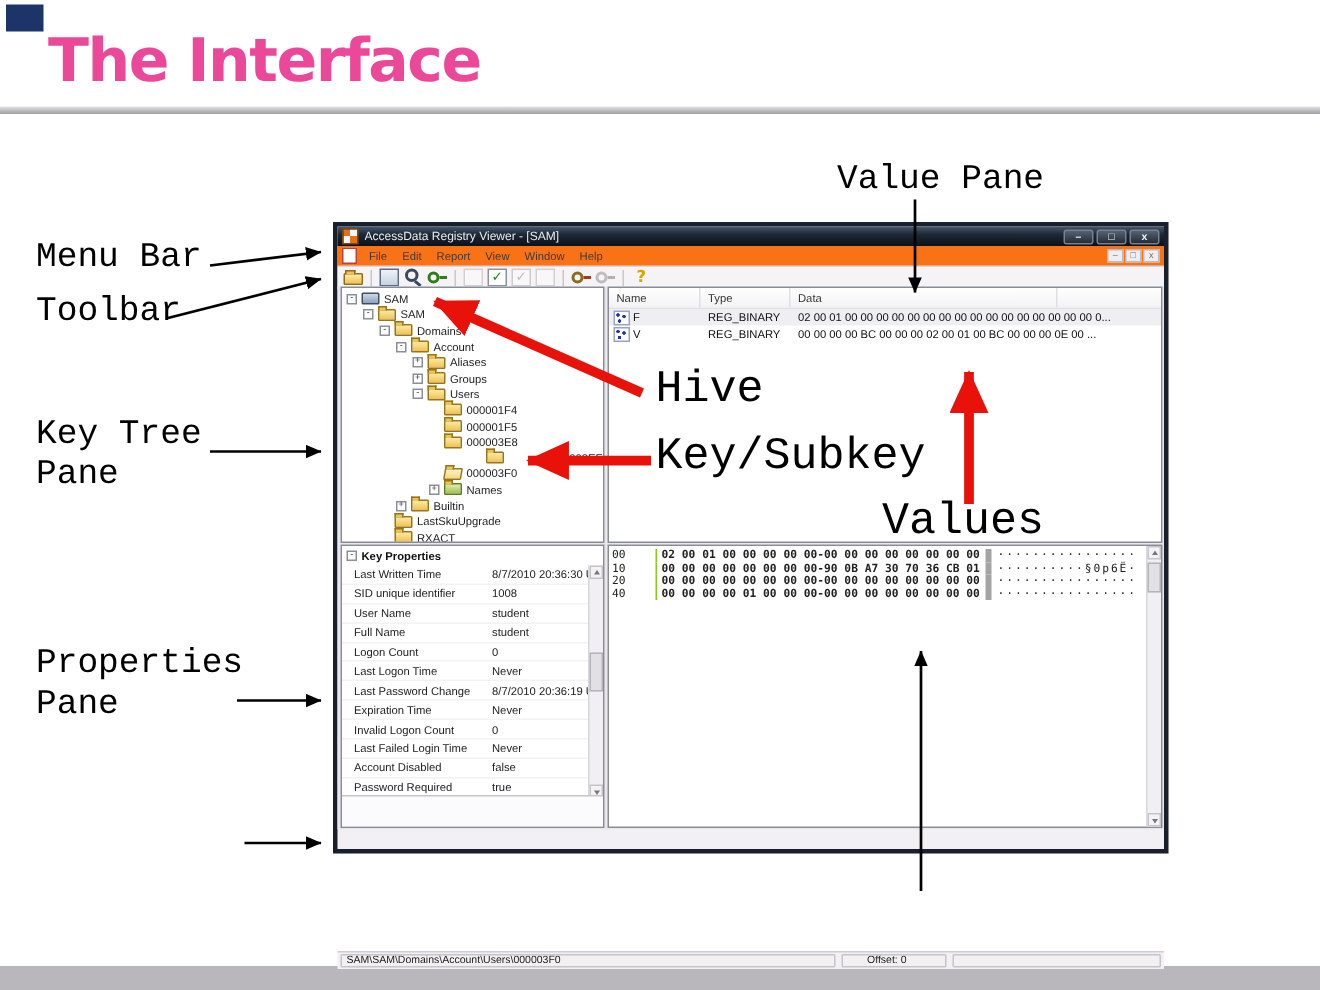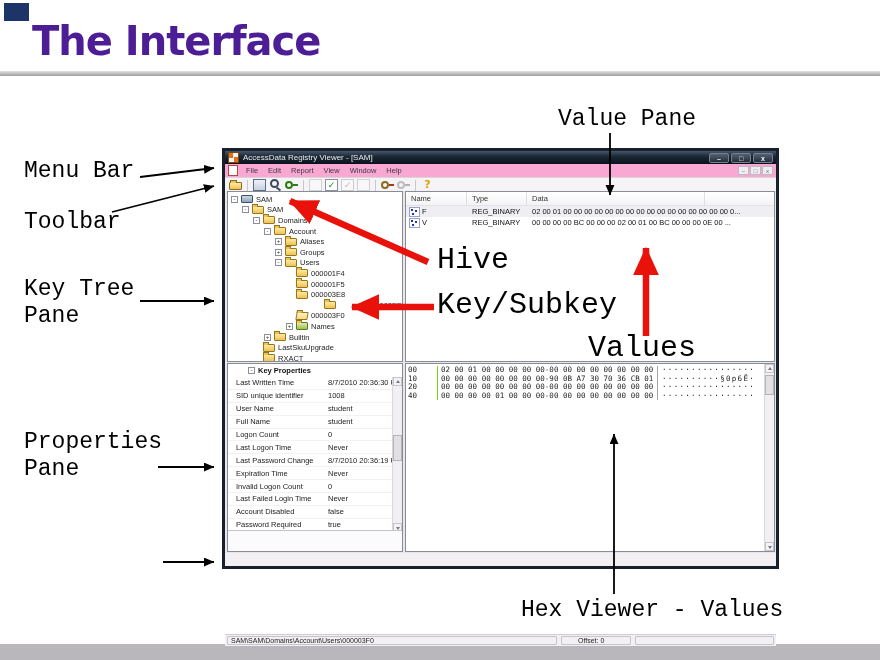--- a/index.html
+++ b/index.html
@@ -1,52 +1,52 @@
 <!DOCTYPE html>
 <html><head>
 <meta charset="utf-8">
 <style>
   html,body{margin:0;padding:0;background:#fff;}
   .stage{position:relative;width:880px;height:660px;overflow:hidden;background:#fff;
          font-family:"Liberation Sans",sans-serif;}
   
   .corner-square{position:absolute;left:4px;top:3px;width:25px;height:18px;background:#1c3467;}
   .slide-title{position:absolute;left:32px;top:18px;font:bold 40px/46px "DejaVu Sans",sans-serif;
-               color:#4c1d95;letter-spacing:-1px;}
+               color:#ec4899;letter-spacing:-1px;}
   .title-rule{position:absolute;left:0;top:71px;width:880px;height:5px;
               background:linear-gradient(to bottom,#e3e3e3,#9d9da1);}
   .footer-band{position:absolute;left:0;top:644px;width:880px;height:16px;background:#b9b7bb;}
   
   .note{position:absolute;color:#000;font-family:Liberation Mono, monospace;white-space:pre-line;z-index:60;}
   .note-sm{font-size:23px;line-height:27px;}
   .note-lg{font-size:30px;line-height:34px;}
   #note-value-pane{left:558px;top:106px;}
   #note-menu-bar{left:24px;top:158px;}
-  #note-toolbar{left:24px;top:209px;}
+  #note-toolbar{left:24px;top:194px;}
   #note-key-tree{left:24px;top:276px;}
   #note-hive{left:437px;top:243px;}
   #note-key-subkey{left:437px;top:288px;}
   #note-values{left:588px;top:331px;}
   #note-properties{left:24px;top:429px;}
   #note-status{left:24px;top:545px;}
   #note-hex{left:521px;top:597px;}
   .arrows{position:absolute;left:0;top:0;width:880px;height:660px;z-index:50;pointer-events:none;}
   
   .appwin{position:absolute;left:222px;top:148px;width:557px;height:421px;
           border:3px solid #19202c;background:#f2f0f3;box-sizing:border-box;z-index:10;}
   .win-content{position:relative;width:551px;height:495px;font-family:"Liberation Sans",sans-serif;}
   .titlebar{height:13px;background:linear-gradient(to bottom,#46586d 0%,#1d2936 40%,#0a111b 100%);
             display:flex;align-items:center;padding:0 3px;}
   .appicon{width:9px;height:9px;border:1px solid #7a4a10;flex:none;margin-right:4px;
            background:conic-gradient(#f4f4f4 0 25%,#e2701d 0 50%,#f4f4f4 0 75%,#e2701d 0);}
   .wtitle{color:#e9ebf0;font-size:8px;flex:1;white-space:nowrap;overflow:hidden;}
   .wbtn{width:20px;height:10px;margin-left:2px;border:1px solid #76808e;border-radius:2px;flex:none;
         background:linear-gradient(#556272,#232d3a);color:#f0f3f7;font:bold 7px/9px "Liberation Sans",sans-serif;
         text-align:center;box-sizing:border-box;}
-  .menubar{height:13px;background:#f9a8d4;border-bottom:1px solid #d9d6dc;display:flex;
+  .menubar{height:13px;background:#f97316;border-bottom:1px solid #d9d6dc;display:flex;
            align-items:center;padding:0 3px;}
   .menuicon{width:8px;height:9px;background:#fff;border:1px solid #b4453a;flex:none;margin-right:3px;position:relative;}
   .menu-item{font-size:7.5px;color:#3b3b3f;padding:0 5px;flex:none;}
   .mdi-group{margin-left:auto;display:flex;gap:1px;}
   .mdibtn{width:11px;height:9px;border:1px solid #bcb9c0;background:#efedf1;color:#6d6d73;
           font:6px/8px "Liberation Sans",sans-serif;text-align:center;box-sizing:border-box;}
   .toolbar{height:14px;background:#f5f3f6;border-bottom:1px solid #cbc8cf;display:flex;
            align-items:center;padding:0 4px;gap:3px;}
   .tbi{width:13px;height:12px;flex:none;position:relative;box-sizing:border-box;}
   .tbsep{width:1px;height:11px;background:#c9c6cd;margin:0 2px;}
@@ -100,36 +100,36 @@
   .vrow{display:flex;height:11px;align-items:center;font-size:7.5px;color:#101014;}
   .vrow.shaded{background:#efeef2;}
   .vname{width:61px;padding-left:3px;display:flex;align-items:center;gap:2px;box-sizing:border-box;}
   .vtype{width:60px;padding-left:5px;box-sizing:border-box;}
   .vdata{flex:1;padding-left:5px;white-space:nowrap;overflow:hidden;}
   .regicon{width:9px;height:8px;flex:none;border:1px solid #9aa2c8;background:
      radial-gradient(circle at 2px 2px,#2233bb 1px,transparent 1.3px),
      radial-gradient(circle at 6px 3px,#2233bb 1px,transparent 1.3px),
      radial-gradient(circle at 3px 6px,#2233bb 1px,transparent 1.3px),#fff;}
   
-  .props-header{display:flex;align-items:center;height:13px;gap:3px;padding-left:20px;
+  .props-header{display:flex;align-items:center;height:13px;gap:3px;padding-left:3px;
       font:bold 7.5px "Liberation Sans",sans-serif;color:#111;}
   .pexp{width:7px;height:7px;border:1px solid #8a8f99;background:#fff;box-sizing:border-box;
       font:6px/5px "Liberation Sans",sans-serif;text-align:center;color:#333;}
   .props-list{position:absolute;left:0;top:13px;right:10px;bottom:21px;overflow:hidden;}
   .prow{display:flex;height:11.9px;align-items:center;font-size:7.5px;color:#222;
         border-bottom:1px solid #f2f1f4;}
   .plabel{width:92px;padding-left:8px;white-space:nowrap;overflow:hidden;flex:none;}
   .pvalue{flex:1;white-space:nowrap;overflow:hidden;}
   .props-blank{position:absolute;left:0;right:0;bottom:0;height:20px;background:#fbfafc;
         border-top:1px solid #c6c3ca;}
   
   .hex-list{position:absolute;left:0;top:0;right:9px;bottom:0;padding:2px 0 0 2px;
       font:7.5px/8.5px "DejaVu Sans Mono",monospace;color:#222;white-space:nowrap;}
   .hoff{display:inline-block;width:13px;border-right:1px solid #84cc16;padding-right:16px;}
-  .hbytes{display:inline-block;width:213px;padding:0 3px;border-right:1px solid #a3a3a3;}
+  .hbytes{display:inline-block;width:213px;padding:0 3px;border-right:4px solid #a3a3a3;font-weight:bold;}
   .hascii{letter-spacing:1.3px;padding-left:4px;}
   
   .sb{position:absolute;width:10px;background:#f1eff3;border-left:1px solid #d9d6dc;box-sizing:border-box;}
   .sb-props{right:0;top:13px;height:155px;}
   .sb-hex{right:0;top:0;bottom:0;}
   .sb-btn{position:absolute;left:0;width:9px;height:9px;background:#f4f2f5;border:1px solid #c6c3ca;box-sizing:border-box;}
   .sb-up{top:0;} .sb-down{bottom:0;}
   .sb-up::after{content:"";position:absolute;left:1.5px;top:2px;border-left:2.5px solid transparent;
       border-right:2.5px solid transparent;border-bottom:3px solid #76767c;}
   .sb-down::after{content:"";position:absolute;left:1.5px;top:3px;border-left:2.5px solid transparent;
@@ -475,14 +475,13 @@
   <div class="note note-sm" id="note-value-pane">Value Pane</div>
   <div class="note note-sm" id="note-menu-bar">Menu Bar</div>
   <div class="note note-sm" id="note-toolbar">Toolbar</div>
   <div class="note note-sm" id="note-key-tree">Key Tree
 Pane</div>
   <div class="note note-lg" id="note-hive">Hive</div>
   <div class="note note-lg" id="note-key-subkey">Key/Subkey</div>
   <div class="note note-lg" id="note-values">Values</div>
   <div class="note note-sm" id="note-properties">Properties
 Pane</div>
-  <div class="note note-sm" id="note-hex">Hex Viewer - Values</div>
 </div>
 
 </body></html>

